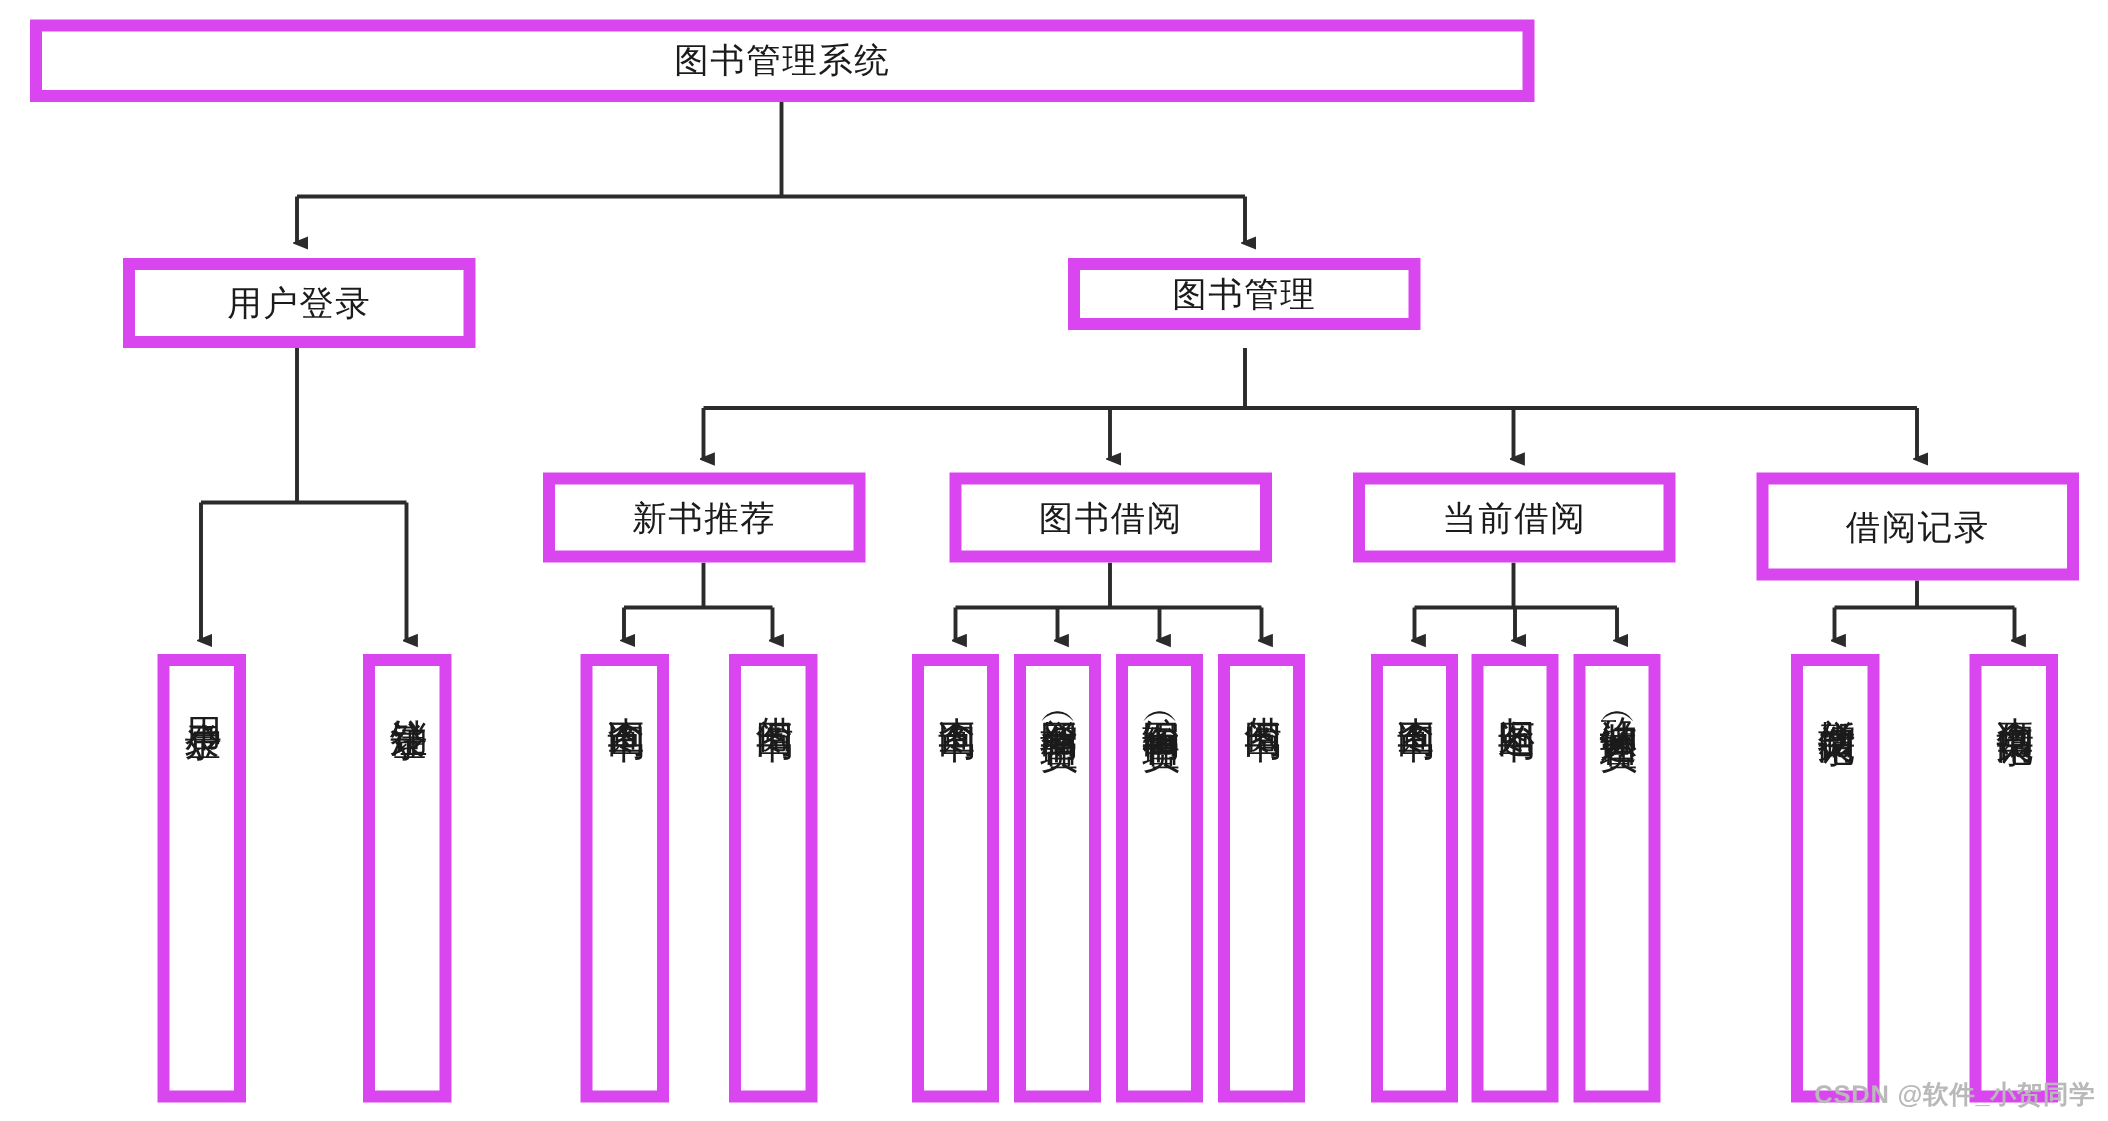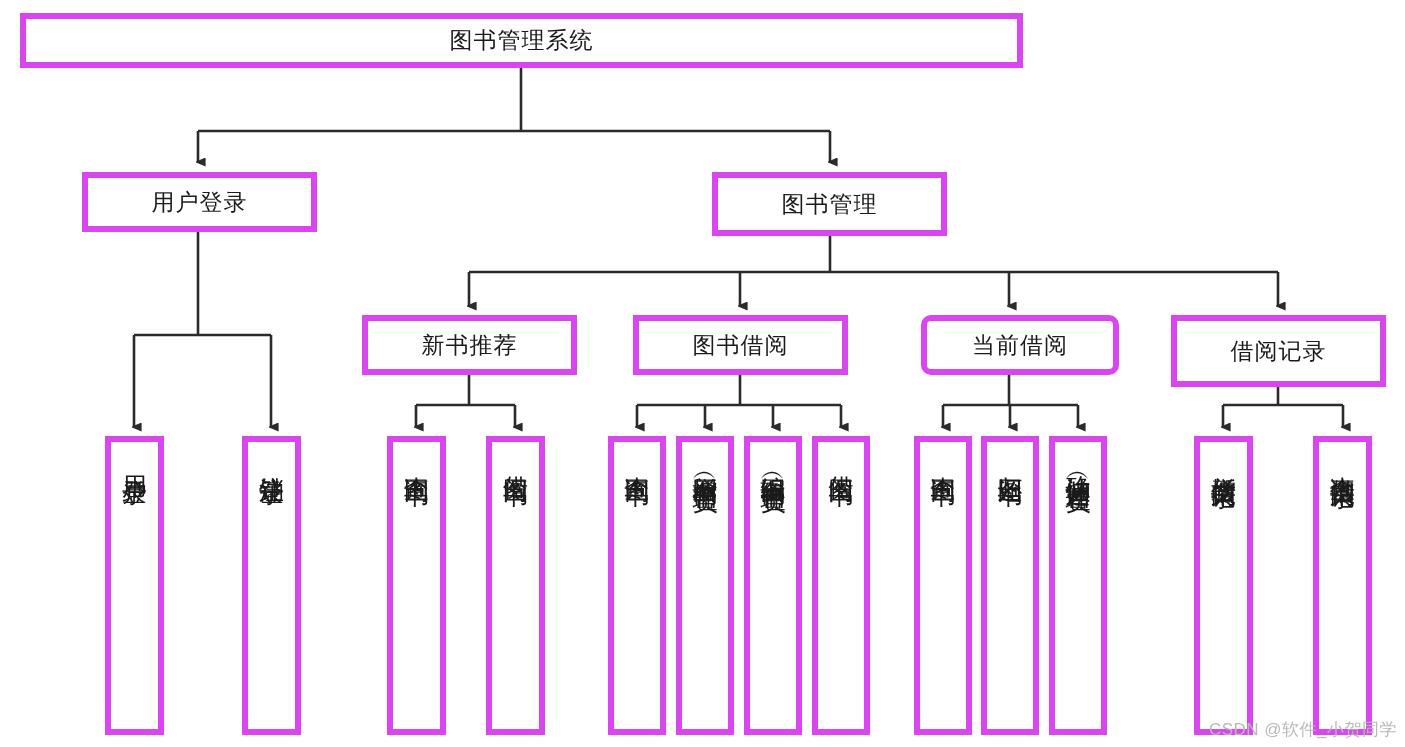--- a/index.html
+++ b/index.html
@@ -22,21 +22,21 @@
     left: 0;
     top: 0;
     width: 1405px;
     height: 747px;
     pointer-events: none;
   }
   .node {
     position: absolute;
     box-sizing: border-box;
     background: #ffffff;
-    border: 6px solid #d946ef;
+    border: 8px solid #d946ef;
     display: flex;
     align-items: center;
     justify-content: center;
     color: #1b1b1b;
   }
   .node.h {
     font-size: 23px;
     letter-spacing: 1px;
   }
   .node.v {
@@ -52,20 +52,21 @@
     white-space: nowrap;
   }
   .watermark {
     position: absolute;
     right: 8px;
     bottom: 6px;
     font-size: 17px;
     color: #b9b9b9;
     letter-spacing: 0.5px;
     white-space: nowrap;
+    font-weight: bold;
   }
 </style>
 </head>
 <body>
 
 <div id="canvas">
 
   <svg class="edges" viewBox="0 0 1405 747">
     <defs>
       <marker id="arrow" markerWidth="10" markerHeight="10" refX="4.5" refY="7.6" orient="auto" markerUnits="userSpaceOnUse">
@@ -116,31 +117,31 @@
     </g>
   </svg>
 
   <div class="node h" style="left:20px; top:13px; width:1003px; height:55px;">
     <span>图书管理系统</span>
   </div>
 
   <div class="node h" style="left:82px; top:172px; width:235px; height:60px;">
     <span>用户登录</span>
   </div>
-  <div class="node h" style="left:712px; top:172px; width:235px; height:64px;">
+  <div class="node h" style="left:712px; top:172px; width:235px; height:48px;">
     <span>图书管理</span>
   </div>
 
   <div class="node h" style="left:362px; top:315px; width:215px; height:60px;align-items:center;">
     <span>新书推荐</span>
   </div>
   <div class="node h" style="left:633px; top:315px; width:215px; height:60px;font-family:Liberation Mono, monospace;">
     <span>图书借阅</span>
   </div>
-  <div class="node h" style="left:921px; top:315px; width:198px; height:60px;border-radius:10px;">
+  <div class="node h" style="left:902px; top:315px; width:215px; height:60px;">
     <span>当前借阅</span>
   </div>
   <div class="node h" style="left:1171px; top:315px; width:215px; height:72px;">
     <span>借阅记录</span>
   </div>
 
   <div class="node v" style="left:105px; top:436px; width:59px; height:299px;">
     <span class="vtext">用户登录</span>
   </div>
   <div class="node v" style="left:242px; top:436px; width:59px; height:299px;">

